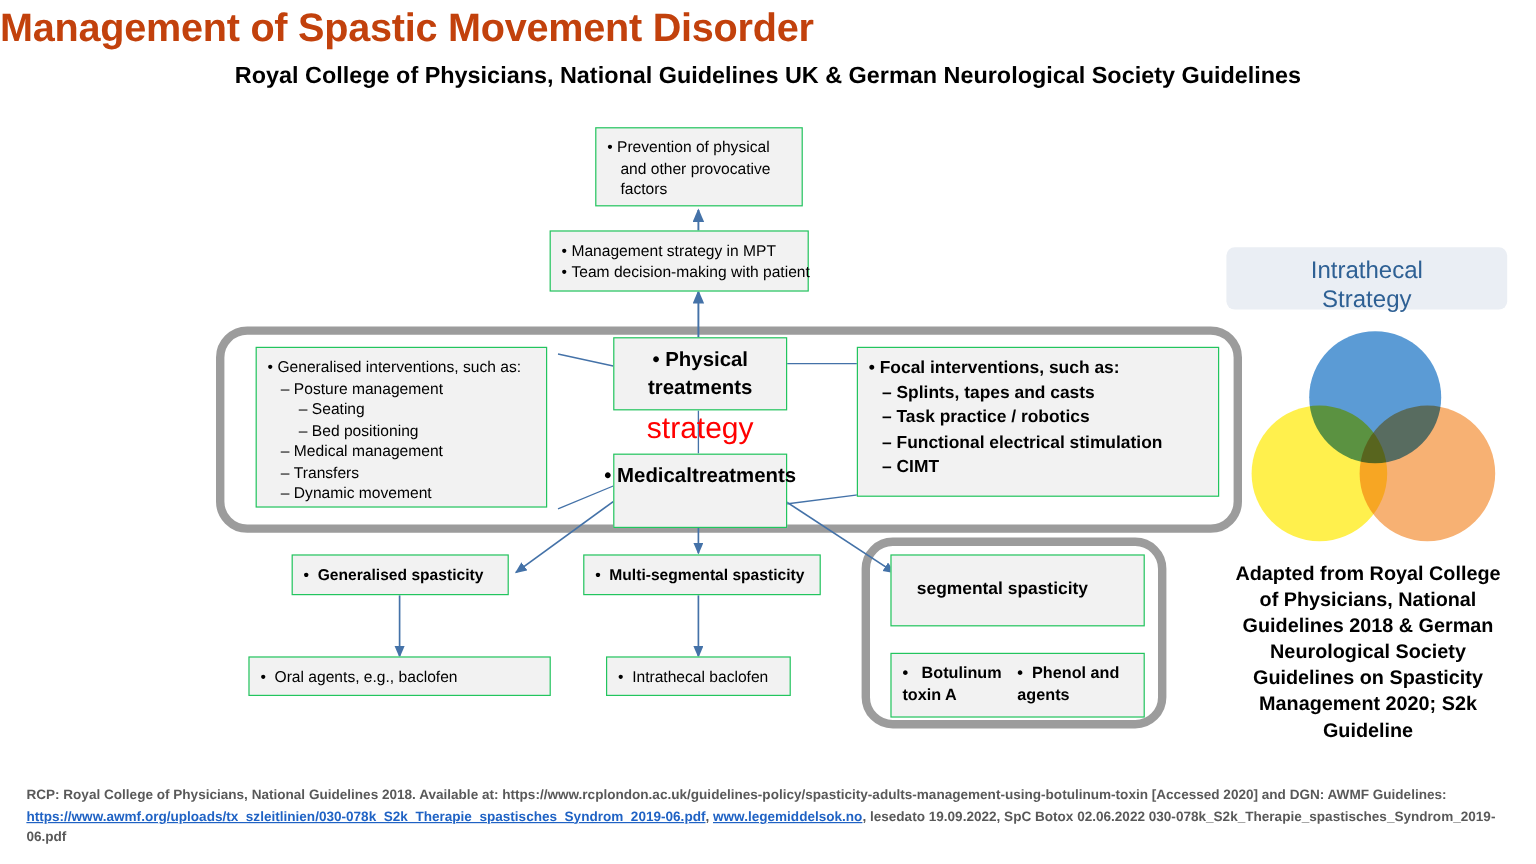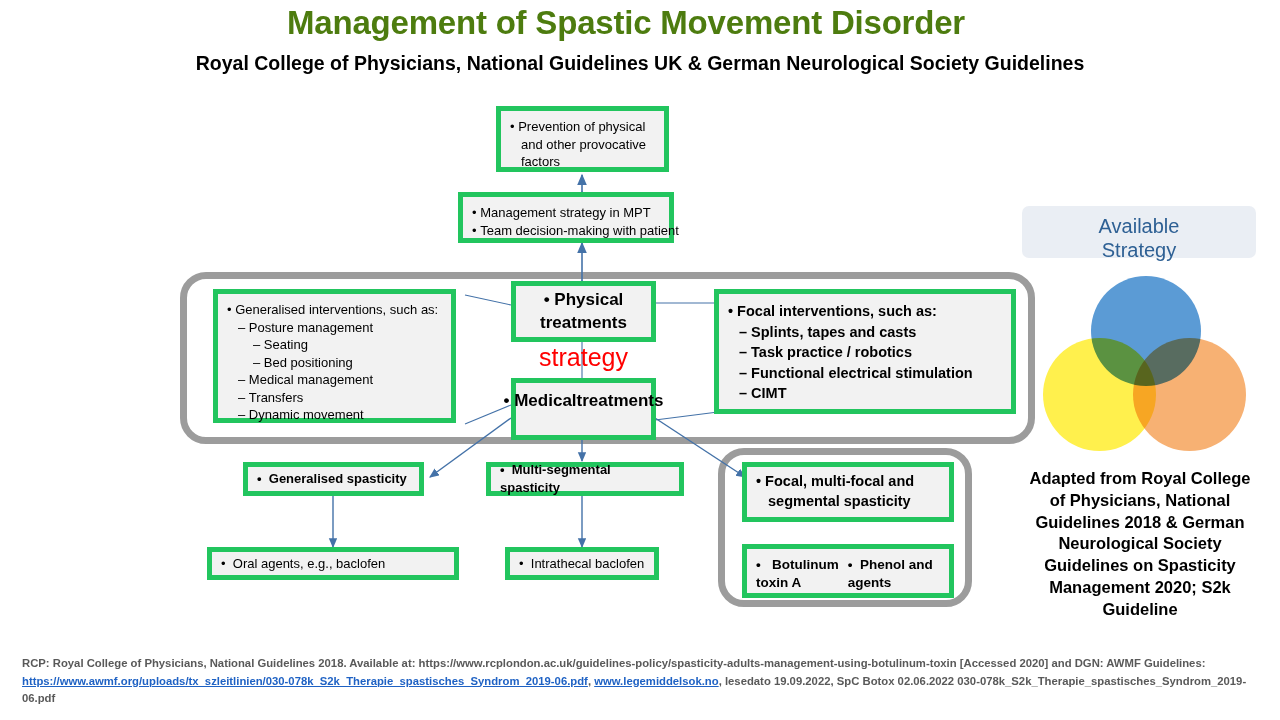--- a/index.html
+++ b/index.html
@@ -7,35 +7,35 @@
     width: 1280px; height: 720px;
     background: #ffffff;
     font-family: "Liberation Sans", sans-serif;
     overflow: hidden;
   }
   #stage { position: relative; width: 1280px; height: 720px; }
 
   
   .title {
     position: absolute; left: 0; top: 4px; width: 1252px;
-    text-align: center;
-    font-size: 33px; font-weight: bold; color: #4d7c0f;
+    text-align: left;
+    font-size: 33px; font-weight: bold; color: #c2410c;
     letter-spacing: -0.2px;
   }
   .subtitle {
     position: absolute; left: 0; top: 52px; width: 1280px;
     text-align: center;
     font-size: 19.5px; font-weight: bold; color: #000000;
   }
 
   
   .box {
     position: absolute;
     background: #F2F2F2;
-    border: 5px solid #22c55e;
+    border: 1px solid #22c55e;
     color: #000;
     font-size: 13px;
     line-height: 1.35;
     padding: 7px 9px;
     z-index: 5;
   }
   .box.bold { font-weight: bold; }
   .box ul { list-style: none; }
   .box li { white-space: nowrap; }
   .lvl0::before { content: "\2022\00a0"; }
@@ -199,23 +199,20 @@
 
   <div class="box bold" style="left:243px; top:462px; width:181px; height:34px; display:flex; align-items:center;">
     <span class="dotline">Generalised spasticity</span>
   </div>
 
   <div class="box bold" style="left:486px; top:462px; width:198px; height:34px; display:flex; align-items:center;">
     <span class="dotline">Multi-segmental spasticity</span>
   </div>
 
   <div class="box bold" style="left:742px; top:462px; width:212px; height:60px; font-size:14.5px; display:flex; flex-direction:column; justify-content:center;">
-    <div>
-      <span>•&nbsp;</span><span>Focal, multi-focal and</span>
-    </div>
     <div style="padding-left:12px;">segmental spasticity</div>
   </div>
 
   <div class="box" style="left:207px; top:547px; width:252px; height:33px; display:flex; align-items:center;">
     <span class="dotline">Oral agents, e.g., baclofen</span>
   </div>
 
   <div class="box" style="left:505px; top:547px; width:154px; height:33px; display:flex; align-items:center;">
     <span class="dotline">Intrathecal baclofen</span>
   </div>
@@ -223,21 +220,21 @@
   <div class="box bold" style="left:742px; top:544px; width:212px; height:54px; font-size:13.5px; display:flex; flex-direction:row; justify-content:center;">
     <div>
       <span>•&nbsp;&nbsp;&nbsp;</span><span>Botulinum toxin A</span>
     </div>
     <div>
       <span>•&nbsp;&nbsp;</span><span>Phenol and agents</span>
     </div>
   </div>
 
   <div class="integrated-label" style="left:1022px; top:206px; width:234px; height:52px;">
-    <div>Available</div>
+    <div>Intrathecal</div>
     <div>Strategy</div>
   </div>
 
   <div class="venn" style="left:1043px; top:276px; width:200px; height:176px;">
     <div class="venn-circle" style="left:48px; top:0px; width:110px; height:110px; background:#5B9BD5;"></div>
     <div class="venn-circle" style="left:0px; top:62px; width:113px; height:113px; background:#FFF04D;"></div>
     <div class="venn-circle" style="left:90px; top:62px; width:113px; height:113px; background:#F7B173;"></div>
   </div>
 
   <div class="adapted" style="left:1024px; top:468px; width:232px;">Adapted from Royal College of Physicians, National Guidelines 2018 &amp; German Neurological Society Guidelines on Spasticity Management 2020; S2k Guideline</div>

